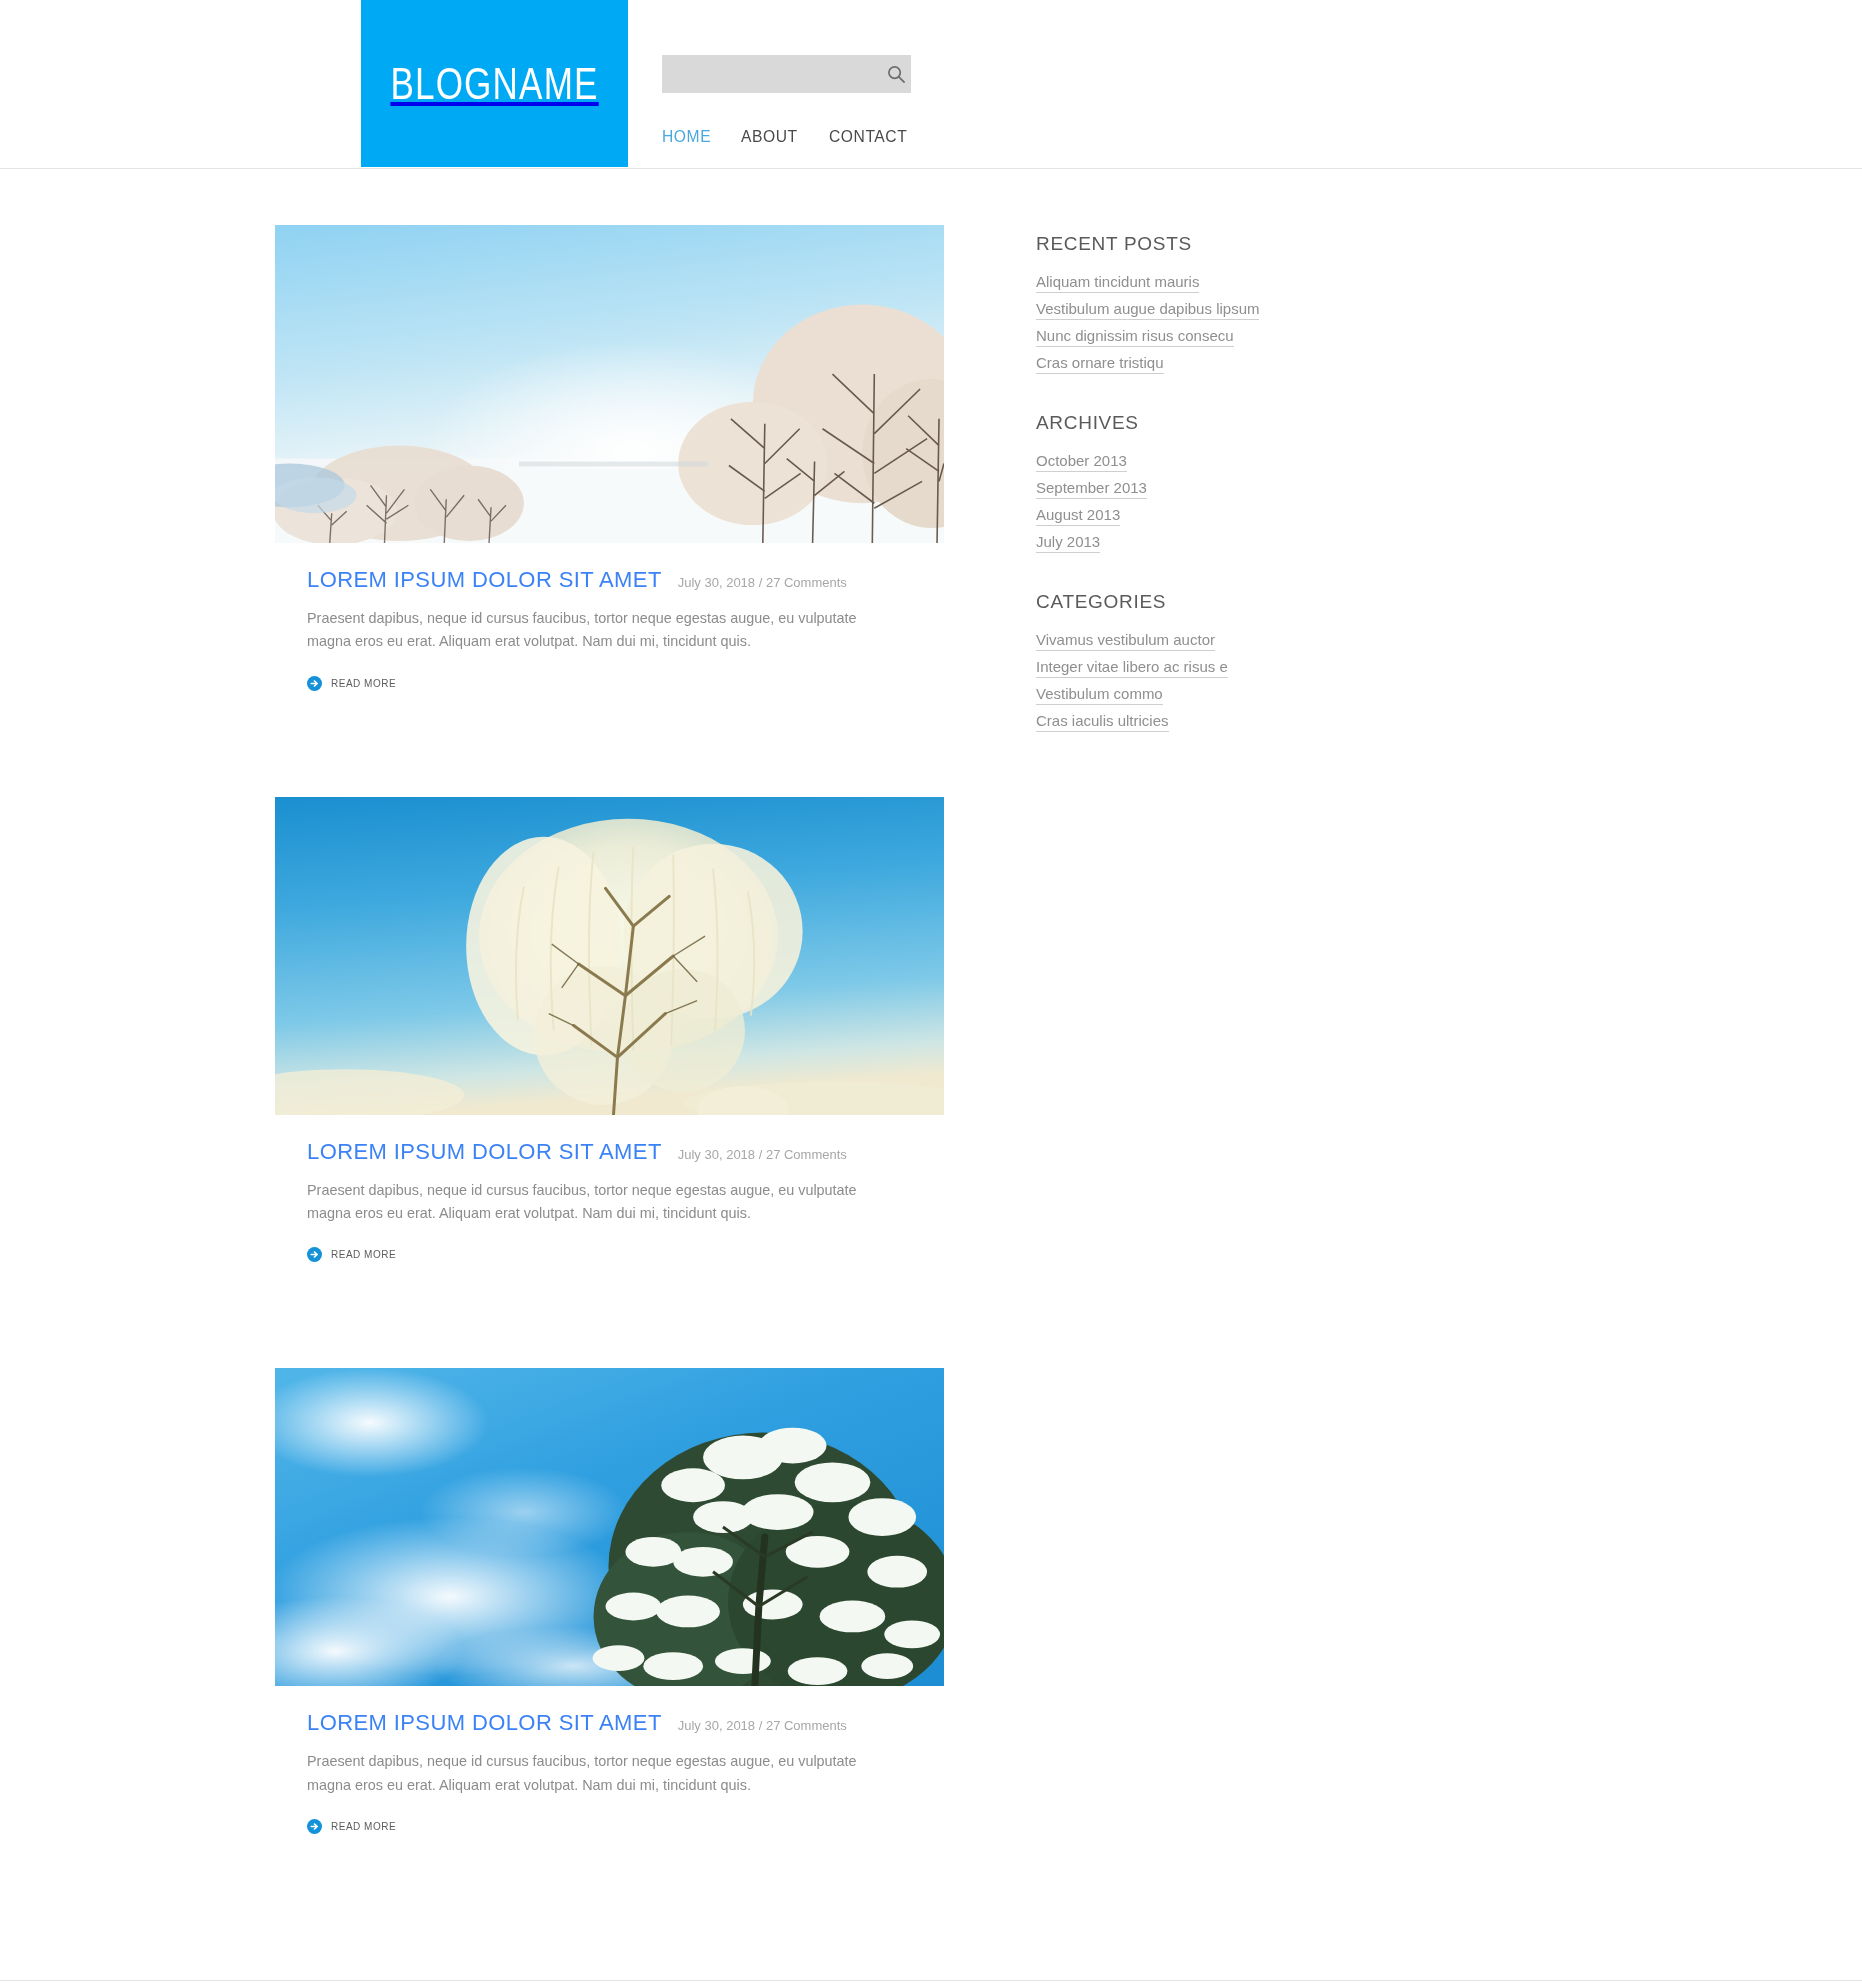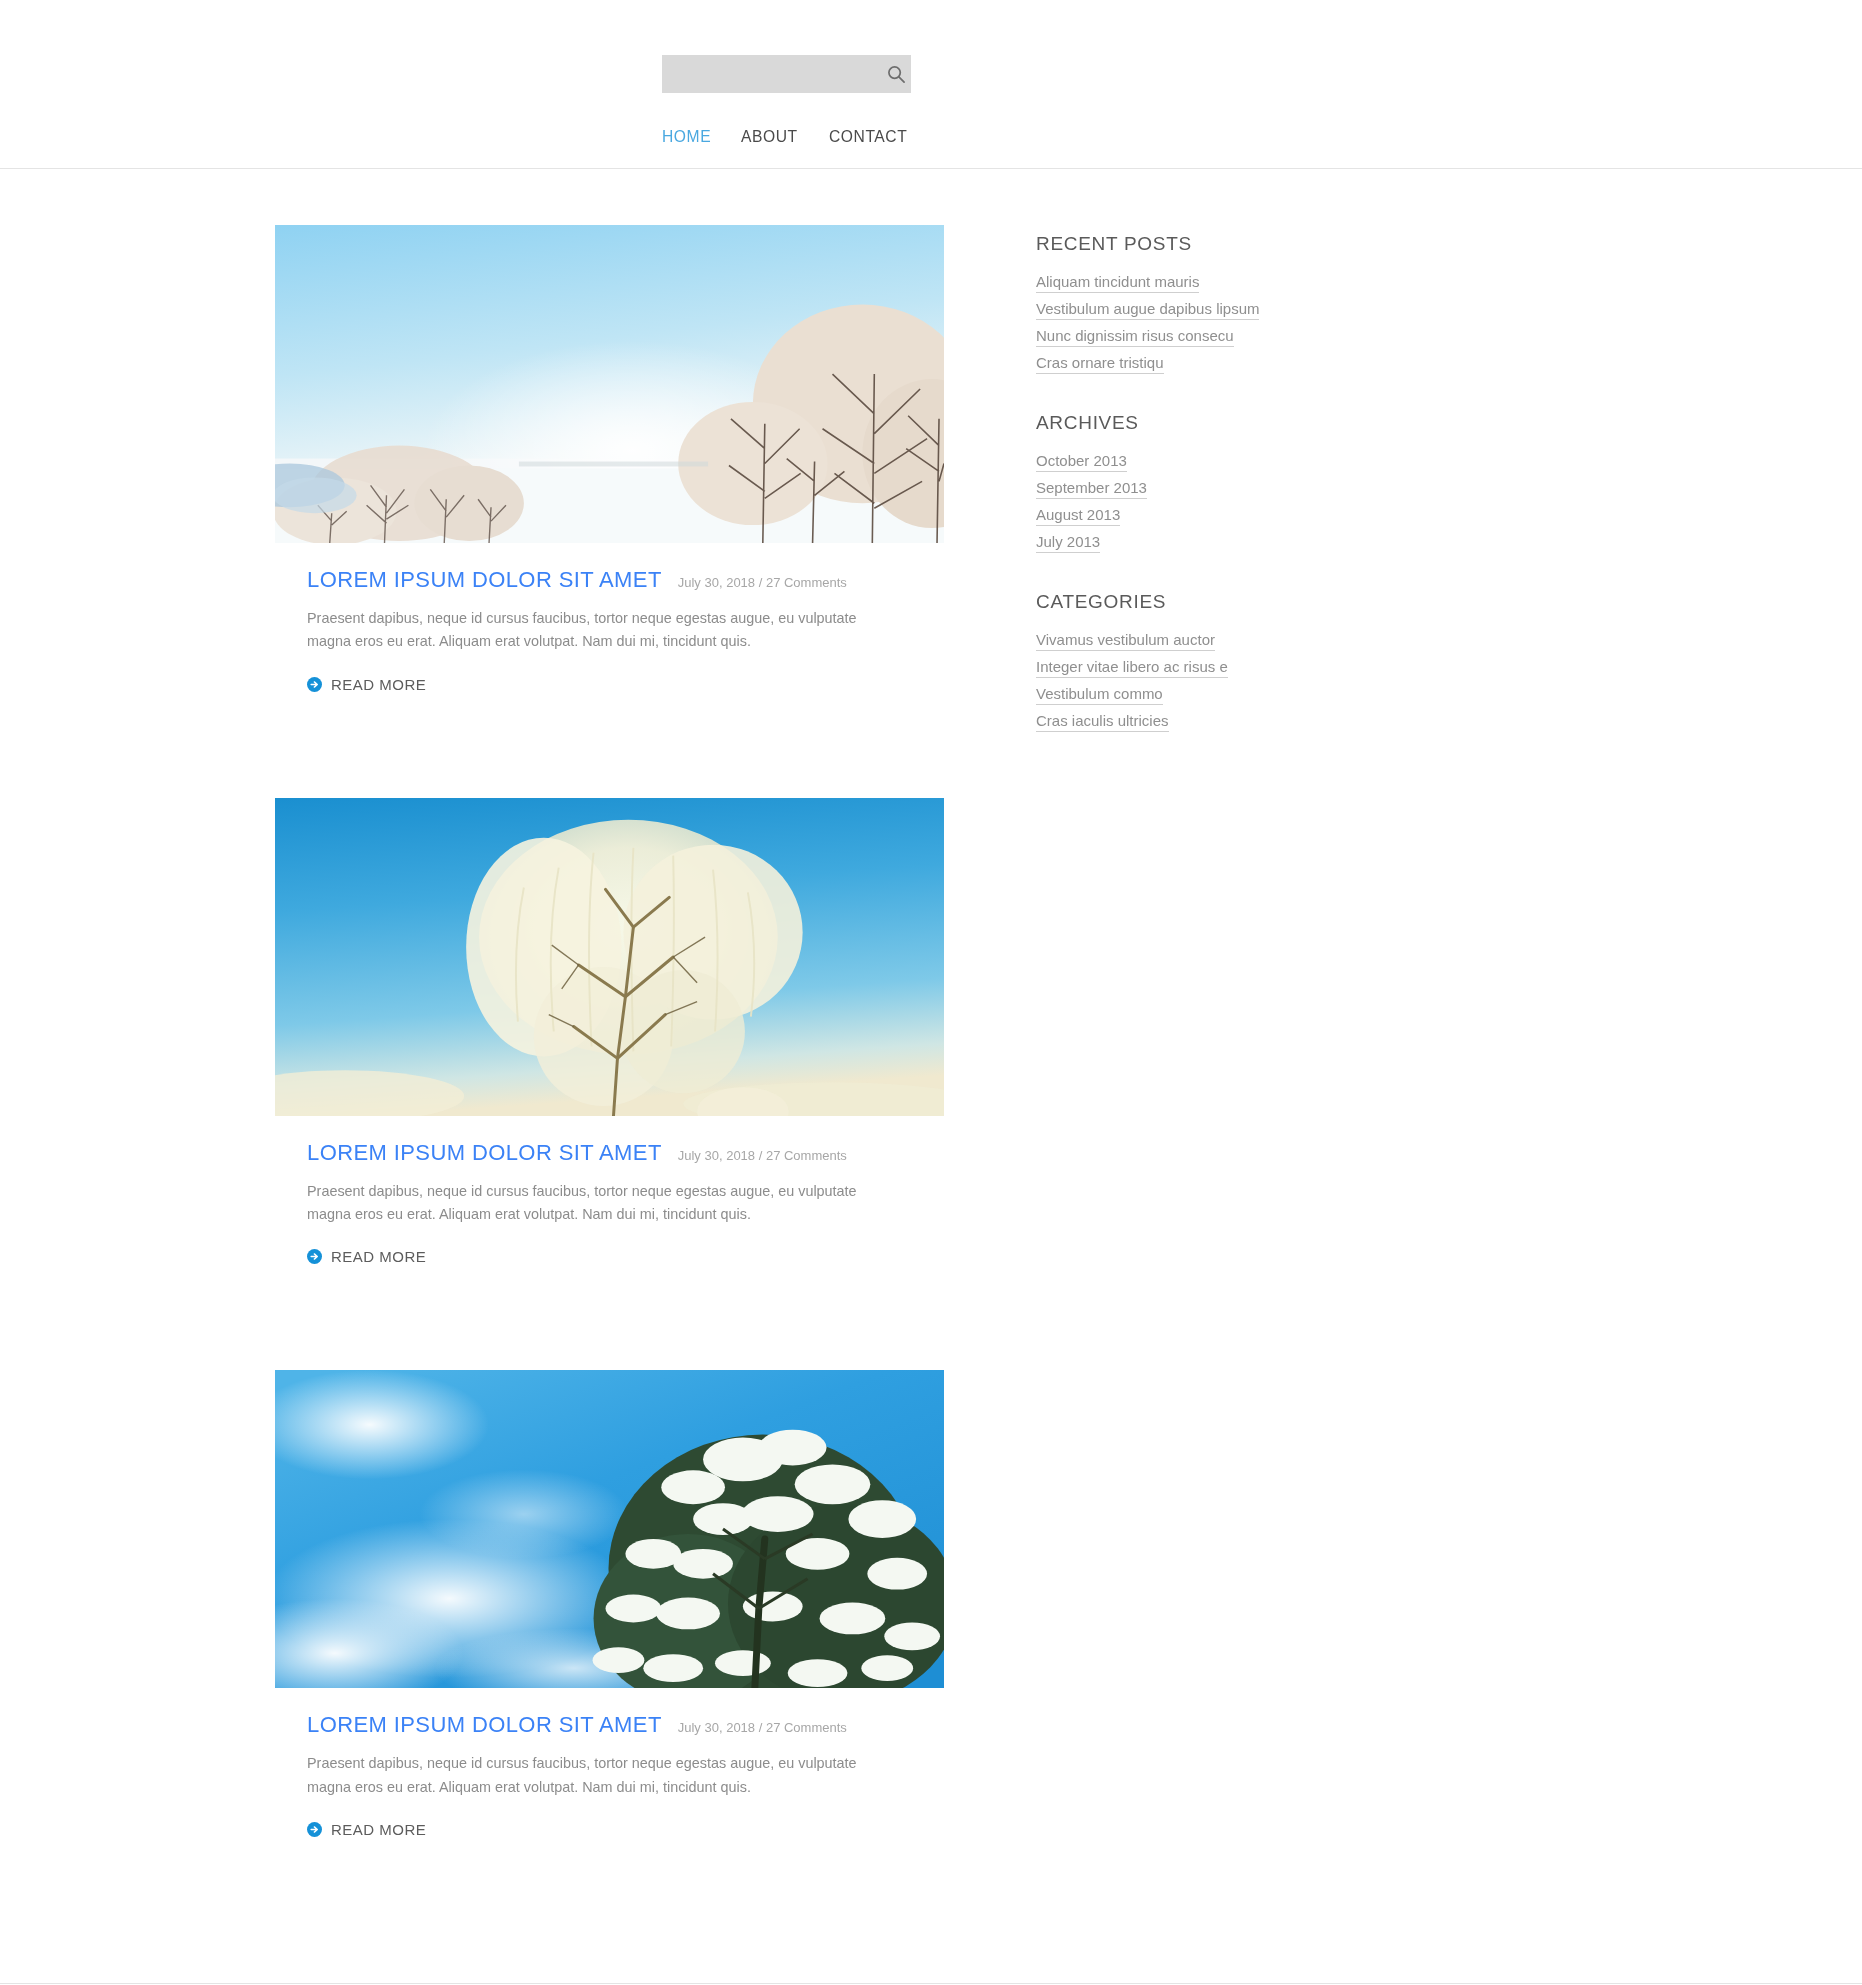--- a/index.html
+++ b/index.html
@@ -150,21 +150,21 @@
   }
   .read-more {
     margin-top: 22px;
     display: inline-flex;
     align-items: center;
     gap: 9px;
     text-decoration: none;
   }
   .read-more-icon { width: 15px; height: 15px; display: block; }
   .read-more-label {
-    font-size: 15px;
+    font-size: 10px;
     color: #5c5c5c;
     letter-spacing: 0.5px;
     font-family: "Liberation Sans Narrow", "Liberation Sans", sans-serif;
   }
   .post-sep {
     position: relative;
     height: 40px;
     margin-top: 22px;
     width: 669px;
   }
@@ -228,20 +228,23 @@
     border-top: 1px solid #e4e4e4;
     height: 109px;
     display: flex;
     align-items: center;
   }
 </style>
 </head>
 <body>
 
 <header class="site-header">
+  <a class="logo-box" href="#">
+    <span class="logo-text">BLOGNAME</span>
+  </a>
 
   <div class="search-wrap">
     <input class="search-input" type="text" placeholder="" style="">
     <button class="search-btn">
       <span>
         <svg width="19" height="19" viewBox="0 0 20 20">
           <circle cx="8" cy="8" r="6" fill="none" stroke="#6d6d6d" stroke-width="1.8"></circle>
           <line x1="12.5" y1="12.5" x2="18" y2="18" stroke="#6d6d6d" stroke-width="1.8" stroke-linecap="round"></line>
         </svg>
       </span>

